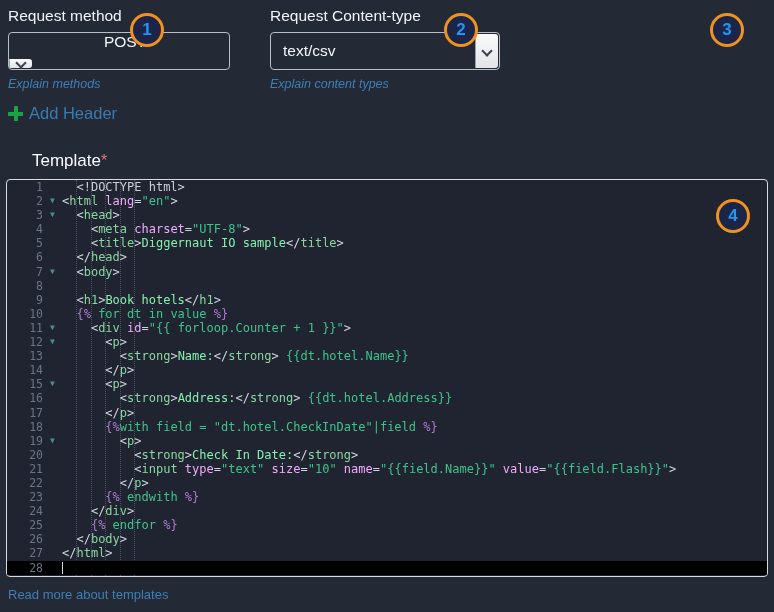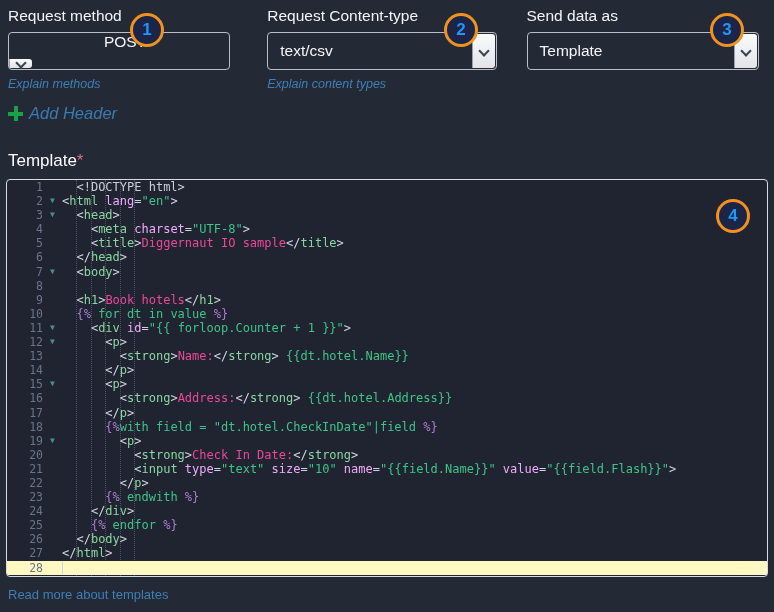--- a/index.html
+++ b/index.html
@@ -125,21 +125,20 @@
   .badge.b2 { left: 444px; top: 13px; }
   .badge.b3 { left: 710px; top: 13px; }
   .badge.b4 { left: 716px; top: 199px; }
 
   
   .add-header {
     padding: 12px 0 0 8px;
     display: flex;
     align-items: center;
     gap: 6px;
-    font-style: italic;
   }
   .plus-icon {
     position: relative;
     width: 15px;
     height: 15px;
     flex: none;
   }
   .plus-icon::before, .plus-icon::after {
     content: "";
     position: absolute;
@@ -153,21 +152,22 @@
   }
   .add-header-label {
     font-size: 16.5px;
     color: #3b7ab1;
   }
 
   
   .template-label {
     font-size: 17px;
     color: #fafbfc;
-    padding: 28px 0 8px 8px;
+    padding: 28px 0 8px 0;
+    margin-left: 32px;
   }
   .template-label .req {
     color: #e8707a;
     font-size: 16px;
   }
 
   .editor {
     margin: 0 6px 0 6px;
     height: 398px;
     border: 1px solid #d8dbe0;
@@ -186,21 +186,21 @@
     overflow: hidden;
   }
   .code-line {
     height: 14.1px;
     line-height: 14.1px;
     display: flex;
     white-space: pre;
     position: relative;
   }
   .code-line.active {
-    background: #fef9c3;
+    background: #000000;
   }
   .ln {
     width: 40px;
     min-width: 40px;
     text-align: right;
     padding-right: 4px;
     color: #6b7587;
     font-size: 11.5px;
     box-sizing: border-box;
     user-select: none;
@@ -248,21 +248,21 @@
   }
 
   
   .t-punct  { color: #cfd5e0; }
   .t-tag    { color: #8ad6a0; }
   .t-attr   { color: #f0abfc; }
   .t-str    { color: #3ec48a; }
   .t-tpl    { color: #b07bd4; }
   .t-expr   { color: #3ec48a; }
   .t-doct   { color: #c8cdd8; }
-  .t-txt    { color: #ec4899; }
+  .t-txt    { color: #86efac; }
 
   .footer-link {
     display: inline-block;
     font-size: 13px;
     color: #3e7fb5;
     padding: 10px 0 0 8px;
   }
 </style>
 </head>
 <body>
@@ -286,29 +286,20 @@
       <div class="field-label">Request Content-type</div>
       <div class="select-wrap w2">
         <div class="select-value">text/csv</div>
         <div class="select-arrow-btn">
             <span class="chev"></span>
           </div>
       </div>
       <a class="helper-link">Explain content types</a>
     </div>
 
-    <div class="control-group g3">
-      <div class="field-label">Send data as</div>
-      <div class="select-wrap w3">
-        <div class="select-value">Template</div>
-        <div class="select-arrow-btn">
-            <span class="chev"></span>
-          </div>
-      </div>
-    </div>
 
   </div>
 
   <div class="badge b1">1</div>
   <div class="badge b2">2</div>
   <div class="badge b3">3</div>
   <div class="badge b4">4</div>
 
   <div class="add-header">
     <span class="plus-icon"></span>

